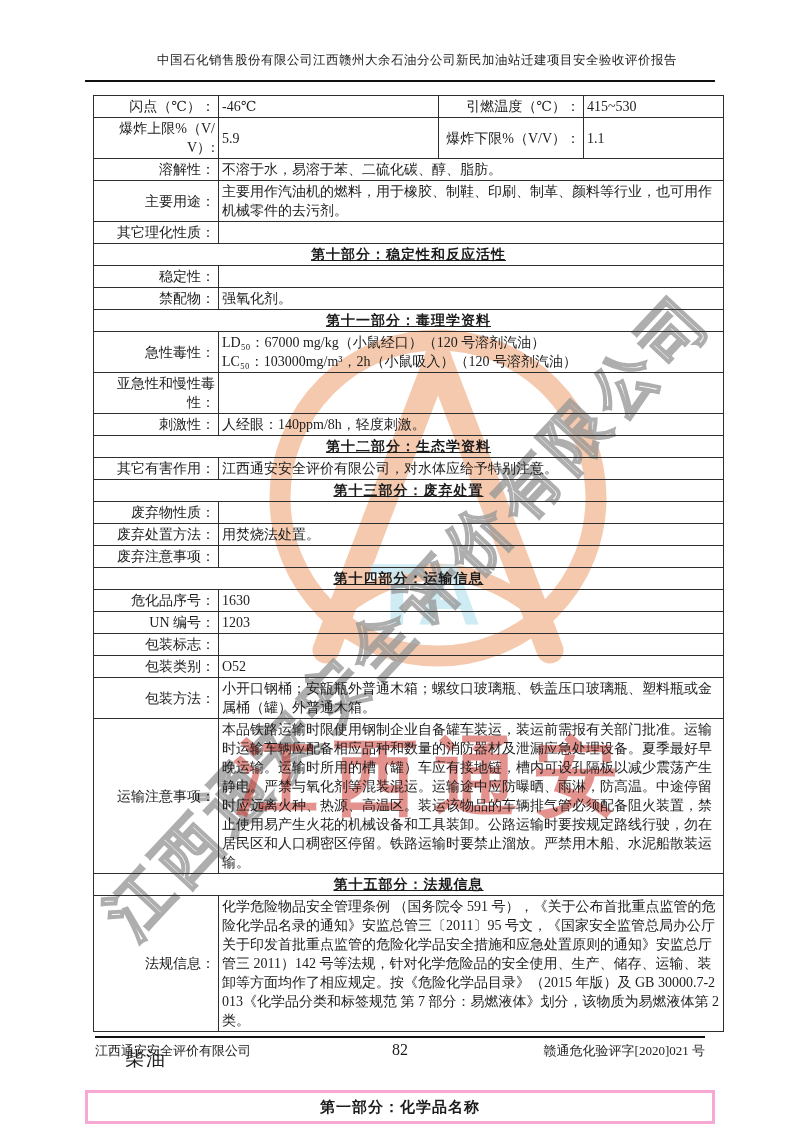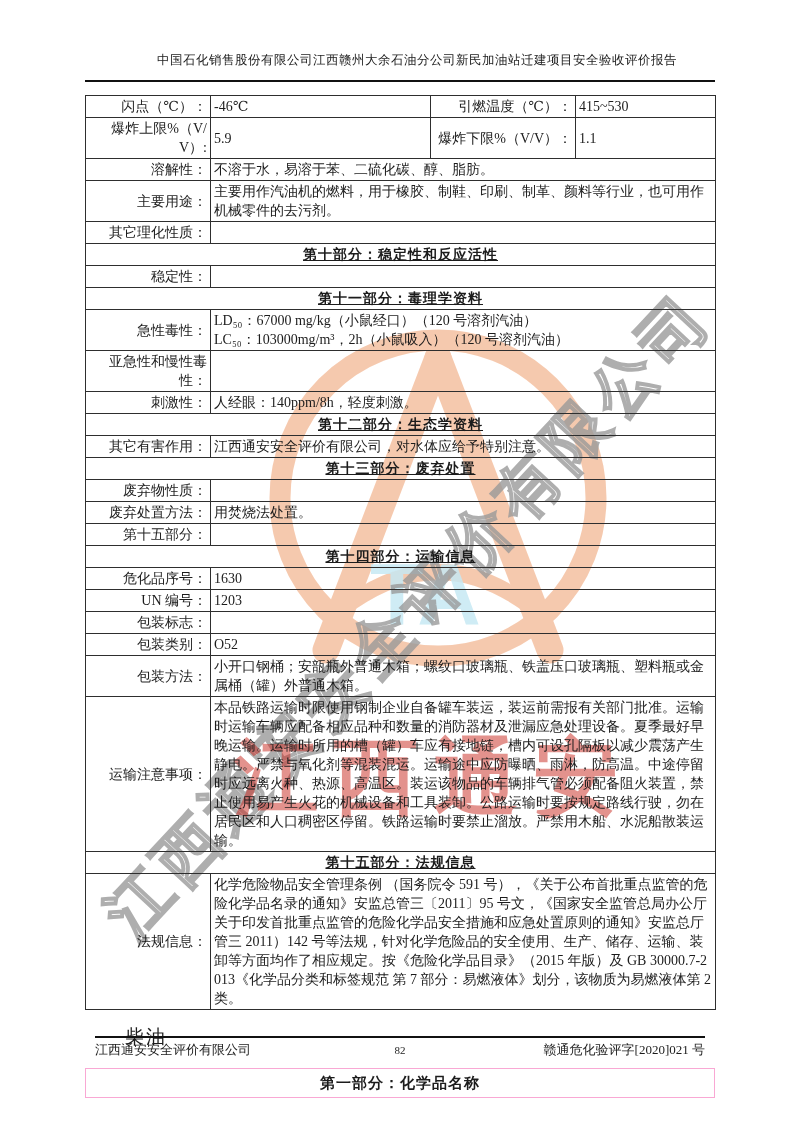--- a/index.html
+++ b/index.html
@@ -23,42 +23,42 @@
   }
   .wm-logo{position:absolute;left:252px;top:306px;width:372px;height:386px;opacity:.5;}
   
   .content{position:absolute;inset:0;z-index:1;}
   .report-header{
     position:absolute;top:52px;left:102px;width:630px;text-align:center;
     font-size:12.5px;letter-spacing:.5px;
   }
   .header-rule{position:absolute;top:80px;left:85px;width:630px;height:2px;background:#111;}
   .table-wrap{position:absolute;top:95px;left:85px;width:630px;}
-  table.msds{border-collapse:collapse;width:630px;table-layout:fixed;}
+  table.msds{border-collapse:collapse;width:630px;table-layout:fixed;margin-left:8px;}
   table.msds td{
     border:1px solid #2e2e2e;font-size:14px;line-height:19px;
     padding:1px 3px;vertical-align:middle;background:transparent;word-break:break-all;
   }
   td.lbl{text-align:right;padding-right:3px;}
   td.val{text-align:left;white-space:pre-line;}
   td.sec{
     text-align:center;font-weight:700;font-size:15px;padding:3px 0;
     background:rgba(236,236,236,.92);letter-spacing:1px;text-decoration:underline;
   }
   col.c1{width:125px;}col.c2{width:220px;}col.c3{width:145px;}col.c4{width:140px;}
   .diesel-heading{margin:14px 0 18px 40px;font-size:19px;letter-spacing:2px;}
   .part-box{
-    border:1px solid #f9a8d4;height:28px;display:flex;align-items:center;justify-content:center;
+    border:3px solid #f9a8d4;height:28px;display:flex;align-items:center;justify-content:center;
     font-size:15px;font-weight:700;letter-spacing:1px;background:#fff;
   }
   .footer{position:absolute;left:95px;top:1036px;width:610px;}
   .footer-rule{height:2px;background:#111;margin-bottom:3px;}
   .footer-row{display:flex;align-items:baseline;font-size:13px;}
   .footer-left{flex:1;text-align:left;}
-  .footer-center{flex:1;text-align:center;font-size:11px;}
+  .footer-center{flex:1;text-align:center;font-size:16px;}
   .footer-right{flex:1;text-align:right;}
 </style>
 </head>
 <body>
 
 <div class="wm-layer">
   <svg class="wm-logo" viewBox="0 0 372 386" xmlns="http://www.w3.org/2000/svg">
     <circle id="wm-ring" cx="186" cy="192" r="158" fill="none" stroke-width="21" stroke="#ED9560"></circle>
     <path id="wm-a1" d="M186 52 L74 344" fill="none" stroke-width="27" stroke-linecap="round" stroke="#ED9560"></path>
     <path id="wm-a2" d="M186 52 L298 344" fill="none" stroke-width="27" stroke-linecap="round" stroke="#ED9560"></path>
@@ -107,20 +107,24 @@
             <td class="val" colspan="3">&nbsp;</td>
           </tr>
           <tr>
             <td class="sec" colspan="4">第十部分：稳定性和反应活性</td>
           </tr>
           <tr>
             <td class="lbl">稳定性：</td>
             <td class="val" colspan="3">&nbsp;</td>
           </tr>
           <tr>
+            <td class="lbl">禁配物：</td>
+            <td class="val" colspan="3">强氧化剂。</td>
+          </tr>
+          <tr>
             <td class="sec" colspan="4">第十一部分：毒理学资料</td>
           </tr>
           <tr>
             <td class="lbl">急性毒性：</td>
             <td class="val" colspan="3">LD₅₀：67000 mg/kg（小鼠经口）（120 号溶剂汽油）
 LC₅₀：103000mg/m³，2h（小鼠吸入）（120 号溶剂汽油）</td>
           </tr>
           <tr>
             <td class="lbl">亚急性和慢性毒性：</td>
             <td class="val" colspan="3">&nbsp;</td>
@@ -141,21 +145,21 @@
           </tr>
           <tr>
             <td class="lbl">废弃物性质：</td>
             <td class="val" colspan="3">&nbsp;</td>
           </tr>
           <tr>
             <td class="lbl">废弃处置方法：</td>
             <td class="val" colspan="3">用焚烧法处置。</td>
           </tr>
           <tr>
-            <td class="lbl">第十五部分：</td>
+            <td class="lbl">废弃注意事项：</td>
             <td class="val" colspan="3">&nbsp;</td>
           </tr>
           <tr>
             <td class="sec" colspan="4">第十四部分：运输信息</td>
           </tr>
           <tr>
             <td class="lbl">危化品序号：</td>
             <td class="val" colspan="3">1630</td>
           </tr>
           <tr>

